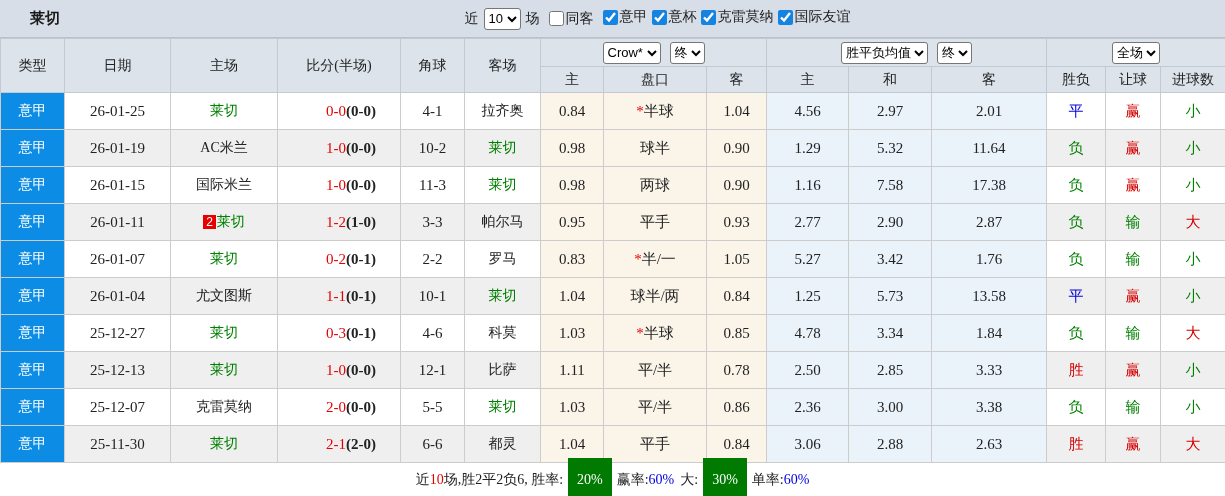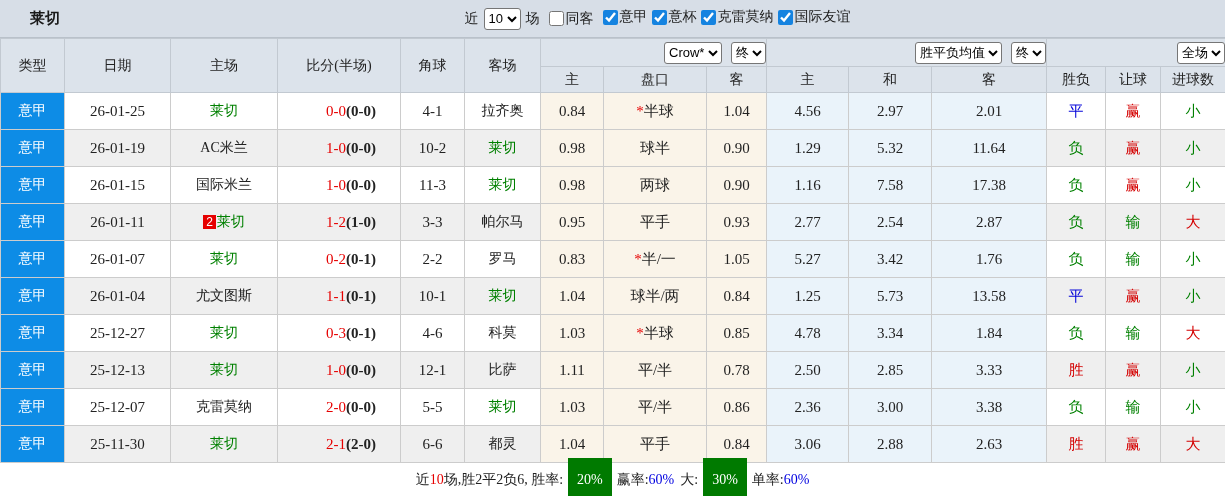--- a/index.html
+++ b/index.html
@@ -25,21 +25,21 @@
   label.cb { display:inline-flex; align-items:center; cursor:pointer; margin-left:4px; }
   label.cb input { width:15px; height:15px; accent-color:#1583e0; margin-right:2px; cursor:pointer; }
   
   table { width:1225px; border-collapse:collapse; table-layout:fixed; background:#fff; }
   thead th {
     background:#dce3eb; border:1px solid #c2c9d1; font-weight:normal;
     font-size:14px; color:#222; text-align:center; vertical-align:middle;
   }
   .hrow1 th { height:28px; }
   .hrow2 th { height:26px; }
-  .selgroup { display:flex; justify-content:flex-end; align-items:center; gap:9px; }
+  .selgroup { display:flex; justify-content:center; align-items:center; gap:9px; }
   .selgroup select {
     font-family:"Liberation Sans", sans-serif; font-size:13px; height:22px;
     background:#fff; border:1px solid #767676; border-radius:3px; max-width:110px;
   }
   tbody td {
     border:1px solid #ccc; text-align:center; vertical-align:middle;
     height:37px; font-size:15px; overflow:hidden; white-space:nowrap;
   }
   tr.r-odd  td { background:#fff; }
   tr.r-even td { background:#efefef; }
@@ -217,21 +217,21 @@
           <td class="c-league">意甲</td>
           <td>26-01-11</td>
           <td class="c-team"><span class="redcard">2</span><span class="focus">莱切</span></td>
           <td><span class="score-main">1-2</span><span class="score-half">(1-0)</span></td>
           <td>3-3</td>
           <td class="c-team"><span>帕尔马</span></td>
           <td class="c-odds">0.95</td>
           <td class="c-odds">平手</td>
           <td class="c-odds">0.93</td>
           <td class="c-avg">2.77</td>
-          <td class="c-avg">2.54</td>
+          <td class="c-avg">2.90</td>
           <td class="c-avg">2.87</td>
           <td class="res-green">负</td>
           <td class="res-green">输</td>
           <td class="res-red">大</td>
         </tr>
         <tr class="r-odd">
           <td class="c-league">意甲</td>
           <td>26-01-07</td>
           <td class="c-team"><span class="focus">莱切</span></td>
           <td><span class="score-main">0-2</span><span class="score-half">(0-1)</span></td>

